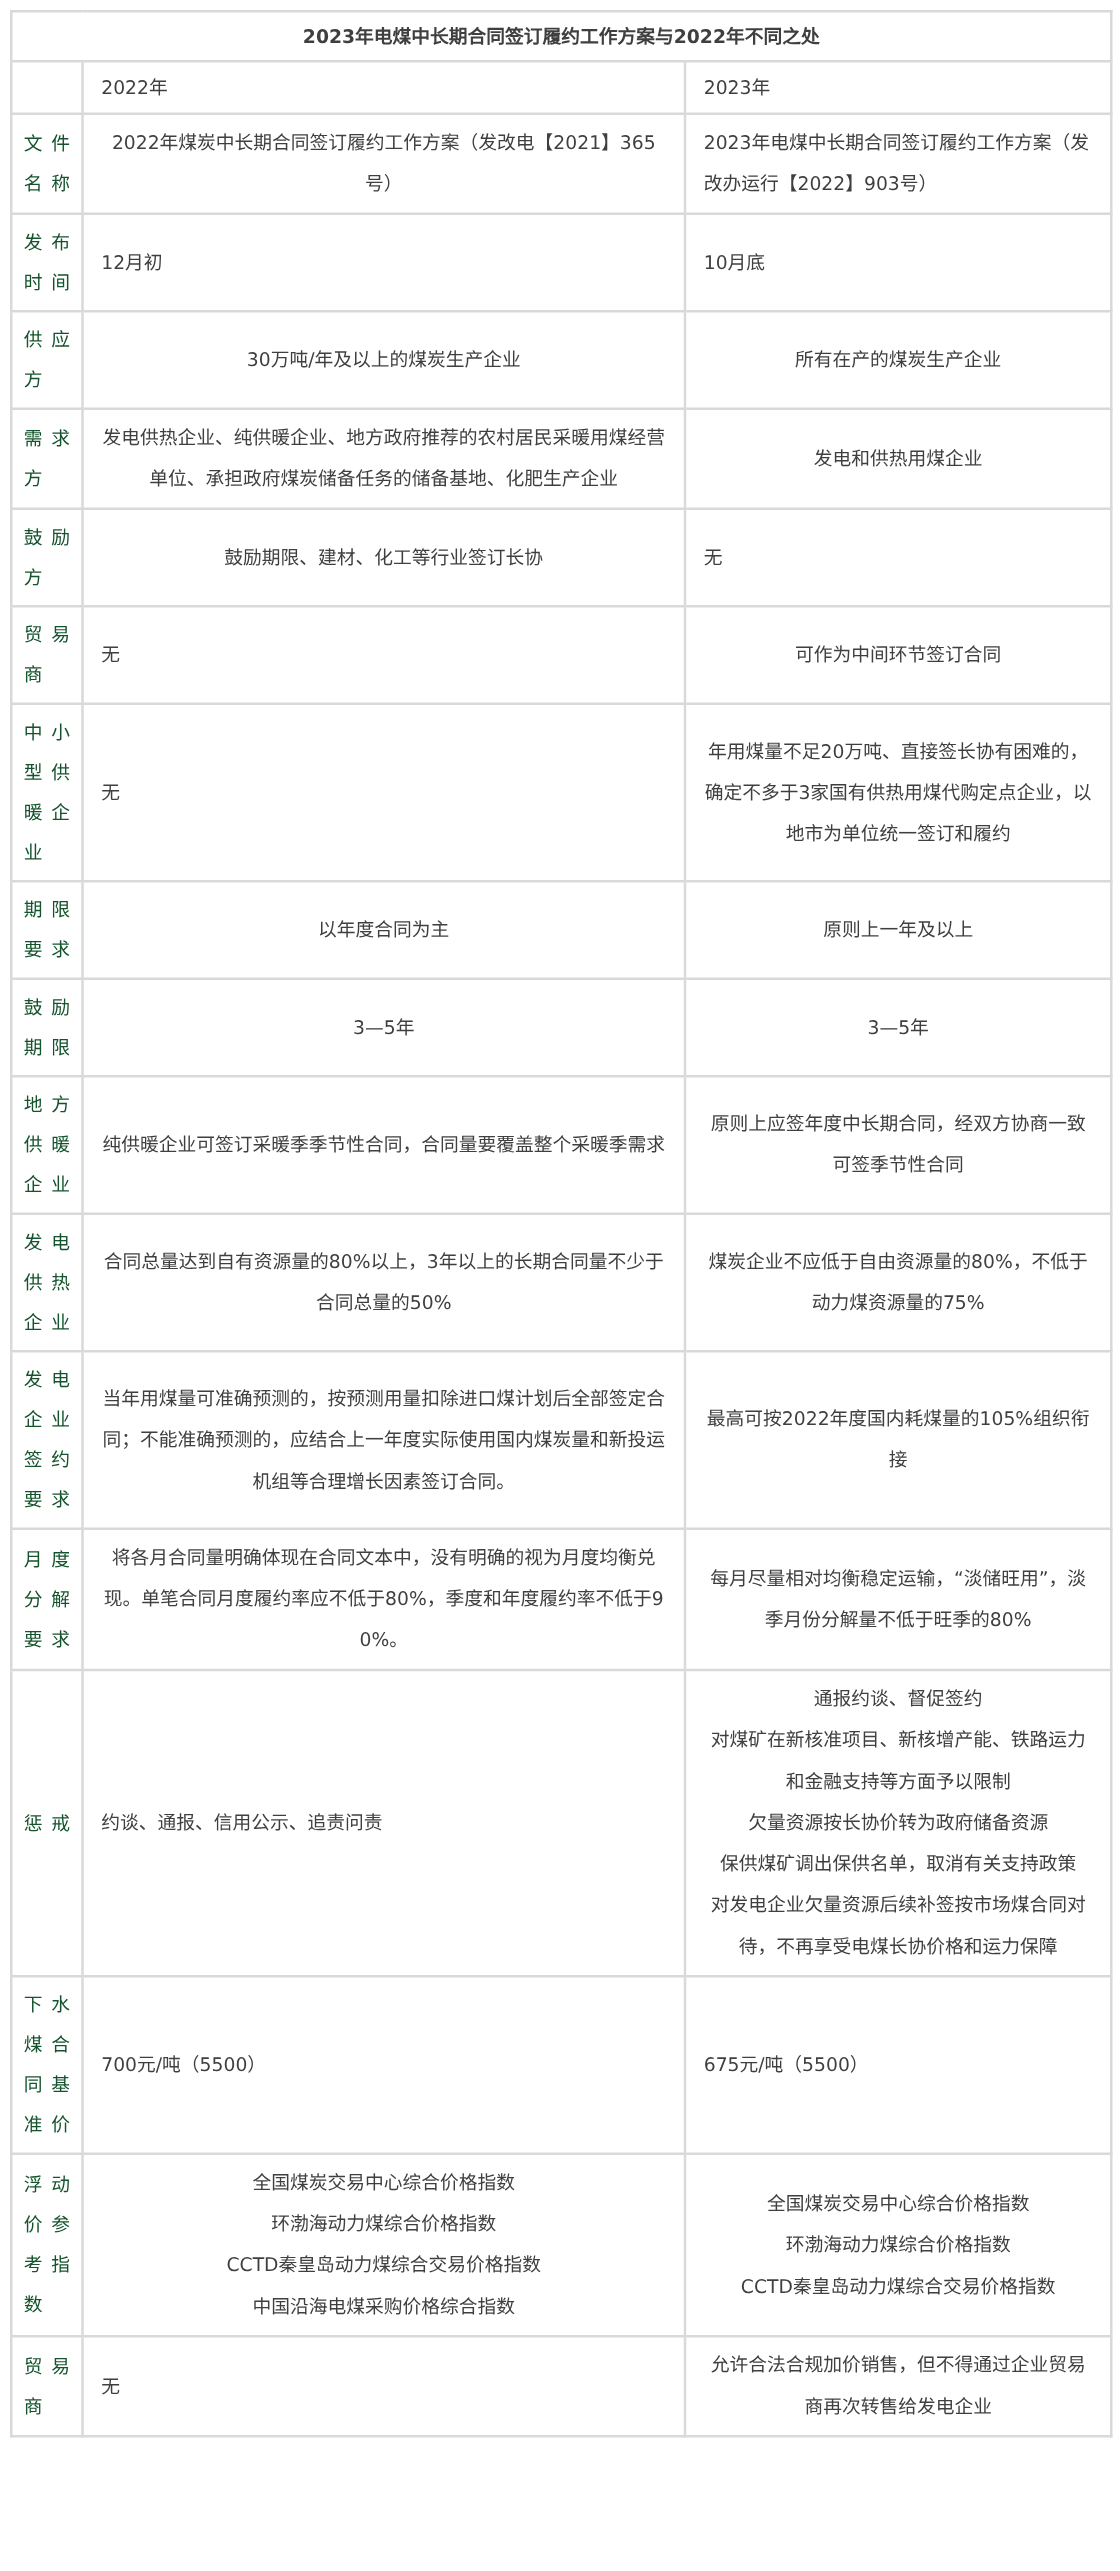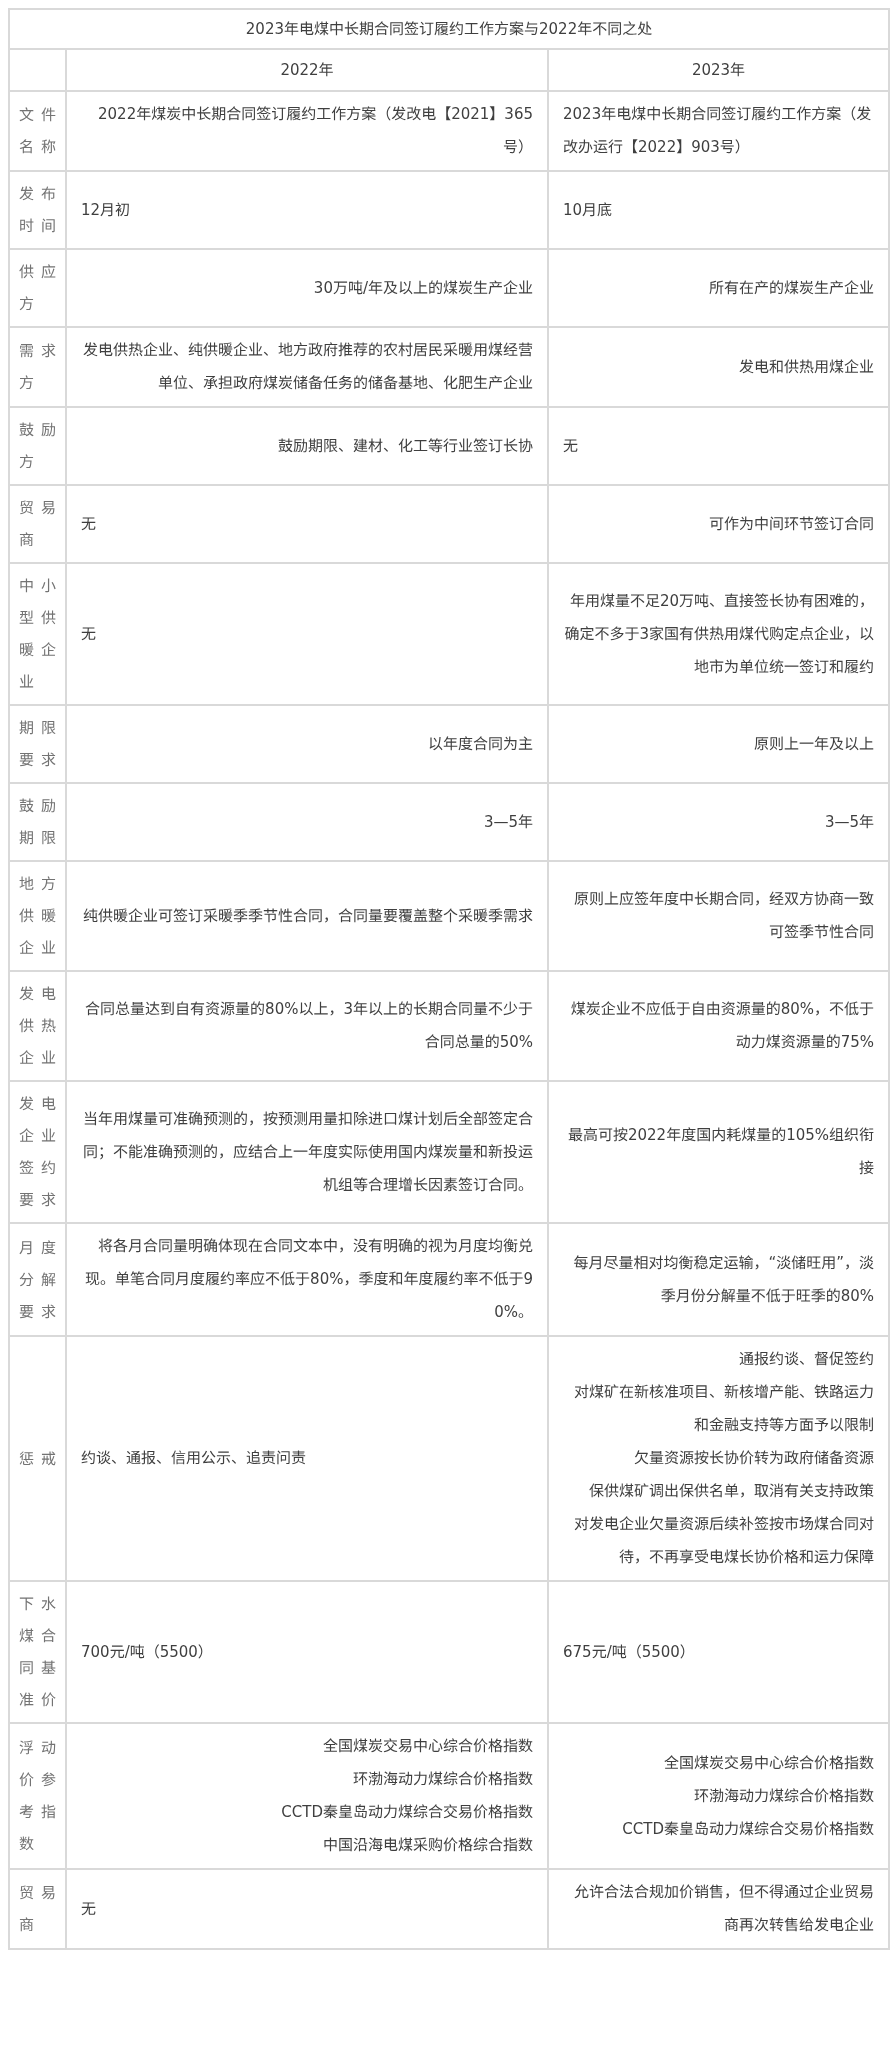--- a/index.html
+++ b/index.html
@@ -25,39 +25,40 @@
     vertical-align: middle;
     background: #ffffff;
     word-break: break-all;
   }
   td.title-cell {
     text-align: center;
     padding: 7px 10px;
     line-height: 24px;
     font-size: 15px;
     color: #3f3f3f;
+    font-weight: bold;
   }
   td.year-cell {
-    text-align: center;
+    text-align: left;
     padding: 4px 14px;
     line-height: 32px;
   }
   td.row-label {
     text-align: justify;
     text-align-last: justify;
     -moz-text-align-last: justify;
     padding: 6px 9px;
     line-height: 32px;
-    color: #737373;
+    color: #14532d;
   }
   td.content-cell {
     padding: 6px 14px;
     line-height: 33px;
     white-space: pre-line;
-    text-align: right;
+    text-align: center;
   }
   td.content-cell.center {
     text-align: left;
   }
 </style>
 </head>
 <body>
 
 <div class="page">
   <table class="cmp">

